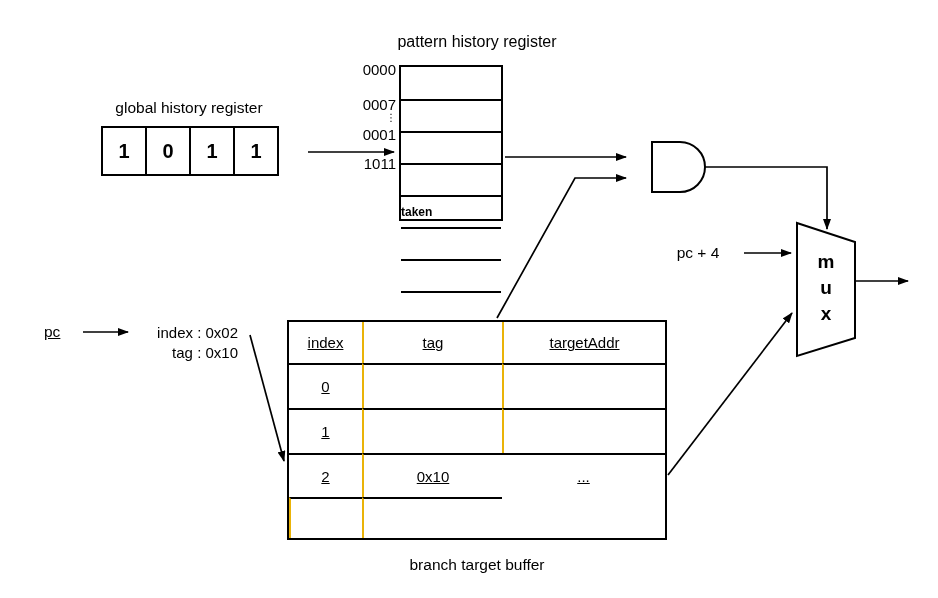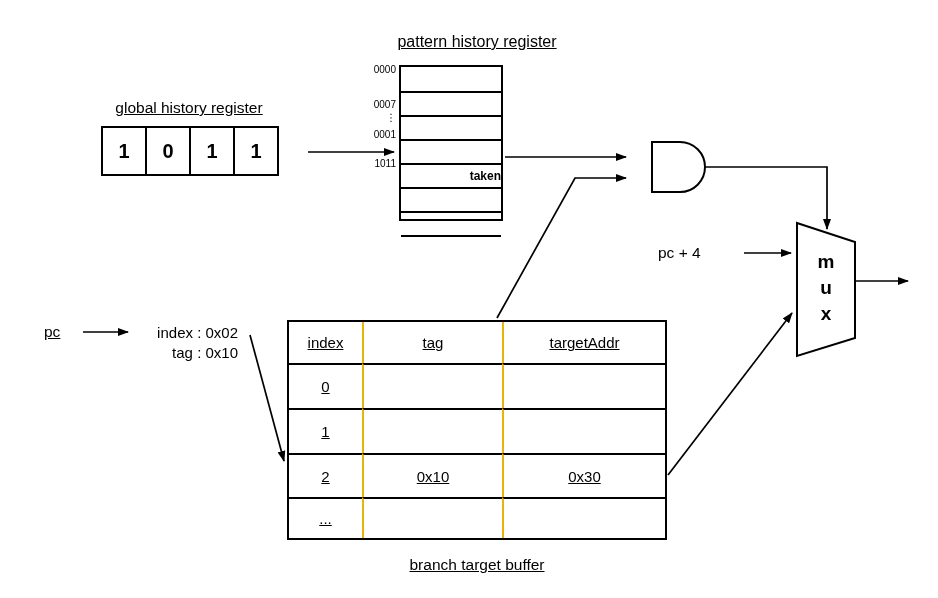--- a/index.html
+++ b/index.html
@@ -3,42 +3,42 @@
 <meta charset="utf-8">
 <style>
   html,body{margin:0;padding:0;background:#ffffff;}
   .canvas{
     position:relative;width:938px;height:598px;background:#ffffff;
     font-family:"Liberation Sans",sans-serif;color:#000;overflow:hidden;
   }
   .abs{position:absolute;box-sizing:border-box;}
   svg.wires{position:absolute;left:0;top:0;width:938px;height:598px;z-index:1;}
   .txt{z-index:2;}
-  .small-title{font-size:15.5px;text-align:center;white-space:nowrap;text-decoration:underline;}
+  .small-title{font-size:15.5px;text-align:center;white-space:nowrap;}
   
   .ghr-box{left:101px;top:126px;width:178px;height:50px;border:2px solid #000;display:flex;z-index:2;background:#fff;}
   .ghr-cell{flex:1;display:flex;align-items:center;justify-content:center;font-weight:bold;font-size:20px;}
   .ghr-cell + .ghr-cell{border-left:2px solid #000;}
   
   .phr-table{left:399px;top:65px;width:104px;height:156px;border:2px solid #000;z-index:2;background:#fff;}
-  .phr-row{height:24px;box-sizing:border-box;display:flex;align-items:center;justify-content:flex-end;}
+  .phr-row{height:32px;box-sizing:border-box;display:flex;align-items:center;justify-content:flex-start;}
   .phr-row + .phr-row{border-top:2px solid #000;}
   .phr-entry{font-weight:bold;font-size:12px;}
-  .phr-idx{width:50px;text-align:right;font-size:10px;line-height:12px;z-index:2;}
+  .phr-idx{width:50px;text-align:right;font-size:15px;line-height:12px;z-index:2;}
   .phr-dots{font-size:10px;}
   
   .btb{left:287px;top:320px;width:380px;height:220px;border:2px solid #000;display:grid;
        grid-template-columns:73px 140px 163px;grid-template-rows:41px 45px 45px 44px 41px;z-index:2;background:#fff;}
   .btb-cell{box-sizing:border-box;display:flex;align-items:center;justify-content:center;font-size:15px;text-decoration:underline;}
   .btb-cell.bl{border-left:2px solid #eab308;}
   .btb-cell.bt{border-top:2px solid #000;}
   
   .pc-label{left:44px;top:323px;font-size:15.5px;text-decoration:underline;}
   .pc-decode{left:130px;top:323px;width:108px;text-align:right;font-size:15px;line-height:20px;}
-  .pc4-label{left:658px;top:244px;width:80px;text-align:left;font-size:15.5px;}
+  .pc4-label{left:658px;top:244px;width:80px;text-align:center;font-size:15.5px;}
   .mux-text{left:804px;top:249px;width:44px;text-align:center;font-weight:bold;font-size:19px;line-height:26px;}
   .ghr-title{left:94px;top:99px;width:190px;}
   .phr-title{left:360px;top:33px;width:234px;font-size:16px;}
   .btb-title{left:287px;top:556px;width:380px;}
 </style>
 </head>
 <body>
 
 <div class="canvas">
 
@@ -104,21 +104,20 @@
     <div class="btb-cell bt">0</div>
     <div class="btb-cell bl bt"></div>
     <div class="btb-cell bl bt"></div>
 
     <div class="btb-cell bt">1</div>
     <div class="btb-cell bl bt"></div>
     <div class="btb-cell bl bt"></div>
 
     <div class="btb-cell bt">2</div>
     <div class="btb-cell bl bt">0x10</div>
-    <div class="btb-cell bl bt">0x30</div>
 
     <div class="btb-cell bt">...</div>
     <div class="btb-cell bl bt"></div>
     <div class="btb-cell bl bt"></div>
   </div>
   <div class="abs txt small-title btb-title">branch target buffer</div>
 
   <div class="abs txt pc4-label">pc + 4</div>
   <div class="abs txt mux-text">
     <div>m</div>

